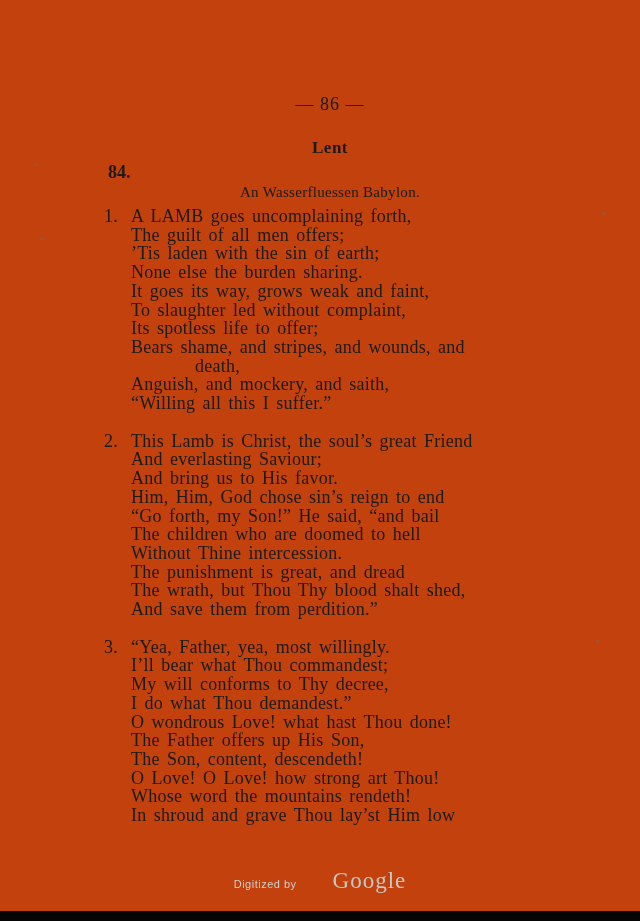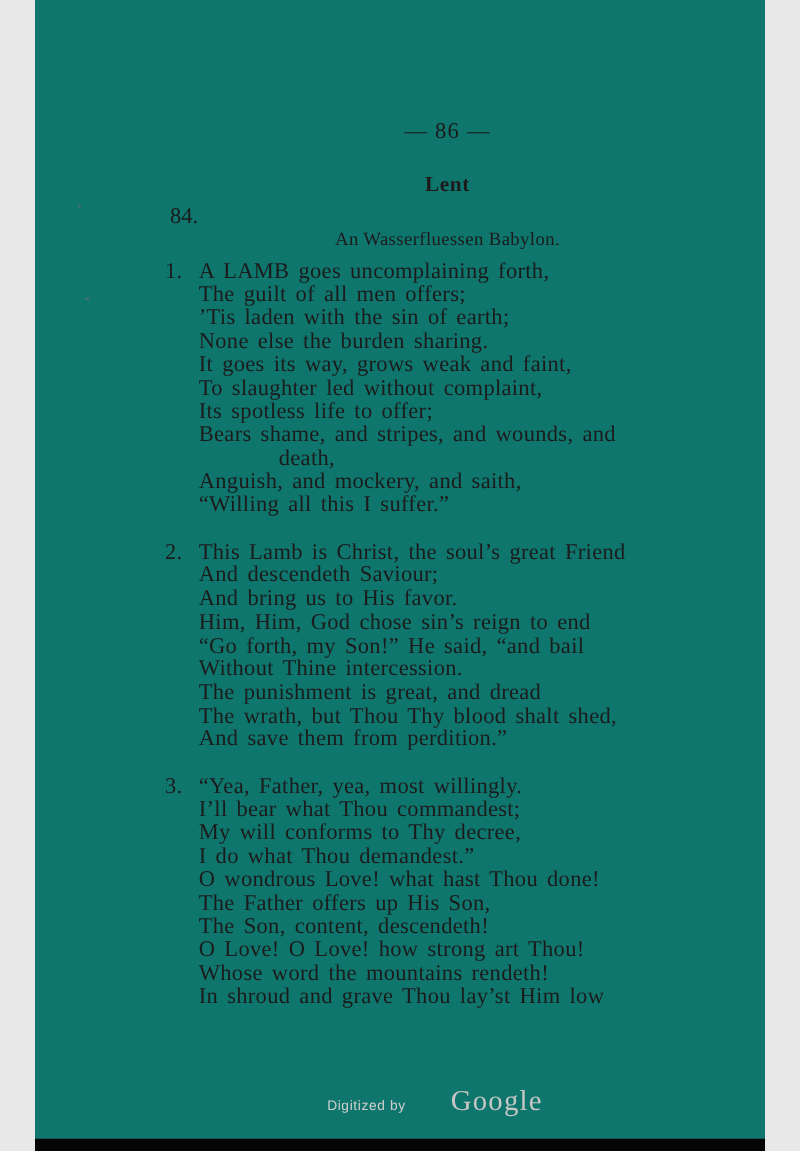--- a/index.html
+++ b/index.html
@@ -2,24 +2,24 @@
 <html><head>
 <meta charset="utf-8">
 <style>
   html, body {
     margin: 0;
     padding: 0;
     background: #e8e8e8;
   }
   .page {
     position: relative;
-    width: 584px;
+    width: 640px;
     height: 921px;
     margin: 0 auto;
-    background: #0f766e;
+    background: #c2410c;
     font-family: "Liberation Serif", "DejaVu Serif", serif;
     color: #1b1b1b;
     overflow: hidden;
   }
   .centered {
     position: absolute;
     left: 20px;
     width: 620px;
     text-align: center;
   }
@@ -33,21 +33,21 @@
     margin: 0;
     font-size: 17px;
     font-weight: bold;
     letter-spacing: 0.5px;
   }
   .hymn-number {
     position: absolute;
     left: 108px;
     top: 162px;
     font-size: 18px;
-    font-weight: normal;
+    font-weight: bold;
   }
   .tune-title {
     top: 184px;
     font-size: 15px;
     letter-spacing: 0.3px;
   }
   .verses {
     position: absolute;
     left: 104px;
     top: 207px;
@@ -139,24 +139,25 @@
         <div class="verse-line">To slaughter led without complaint,</div>
         <div class="verse-line">Its spotless life to offer;</div>
         <div class="verse-line">Bears shame, and stripes, and wounds, and</div>
         <div class="verse-line cont">death,</div>
         <div class="verse-line">Anguish, and mockery, and saith,</div>
         <div class="verse-line">“Willing all this I suffer.”</div>
       </div>
       <div class="verse">
         <span class="verse-number">2.</span>
         <div class="verse-line">This Lamb is Christ, the soul’s great Friend</div>
-        <div class="verse-line">And descendeth Saviour;</div>
+        <div class="verse-line">And everlasting Saviour;</div>
         <div class="verse-line">And bring us to His favor.</div>
         <div class="verse-line">Him, Him, God chose sin’s reign to end</div>
         <div class="verse-line">“Go forth, my Son!” He said, “and bail</div>
+        <div class="verse-line">The children who are doomed to hell</div>
         <div class="verse-line">Without Thine intercession.</div>
         <div class="verse-line">The punishment is great, and dread</div>
         <div class="verse-line">The wrath, but Thou Thy blood shalt shed,</div>
         <div class="verse-line">And save them from perdition.”</div>
       </div>
       <div class="verse">
         <span class="verse-number">3.</span>
         <div class="verse-line">“Yea, Father, yea, most willingly.</div>
         <div class="verse-line">I’ll bear what Thou commandest;</div>
         <div class="verse-line">My will conforms to Thy decree,</div>

